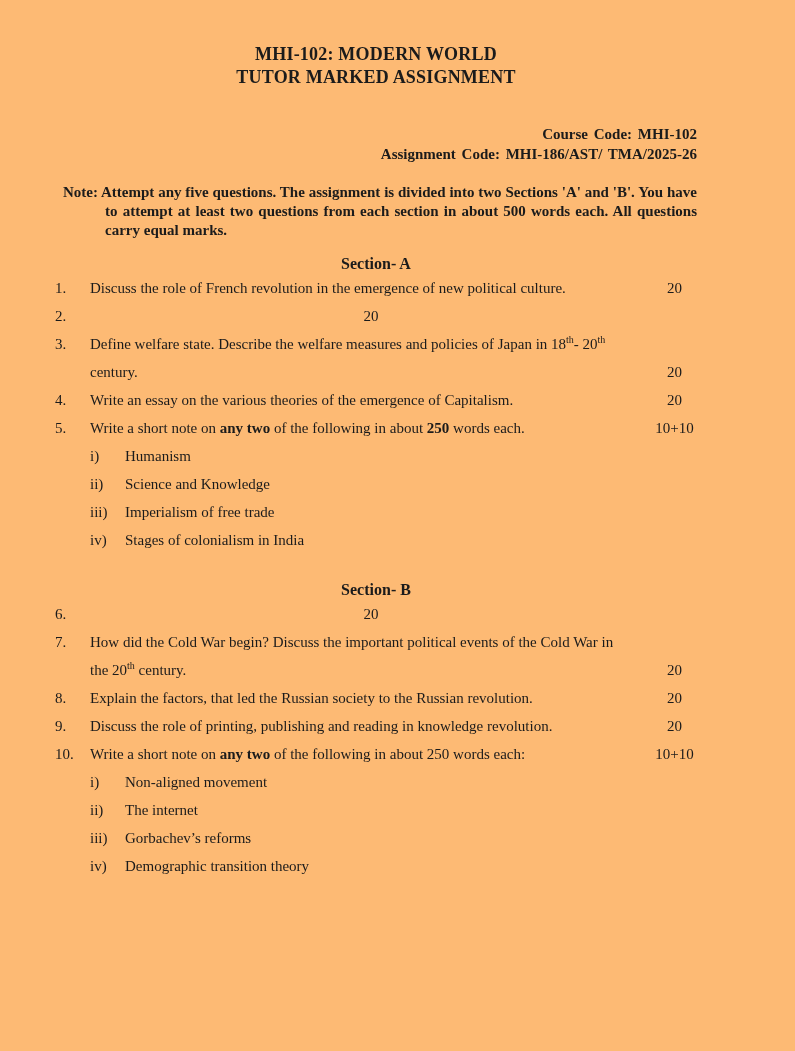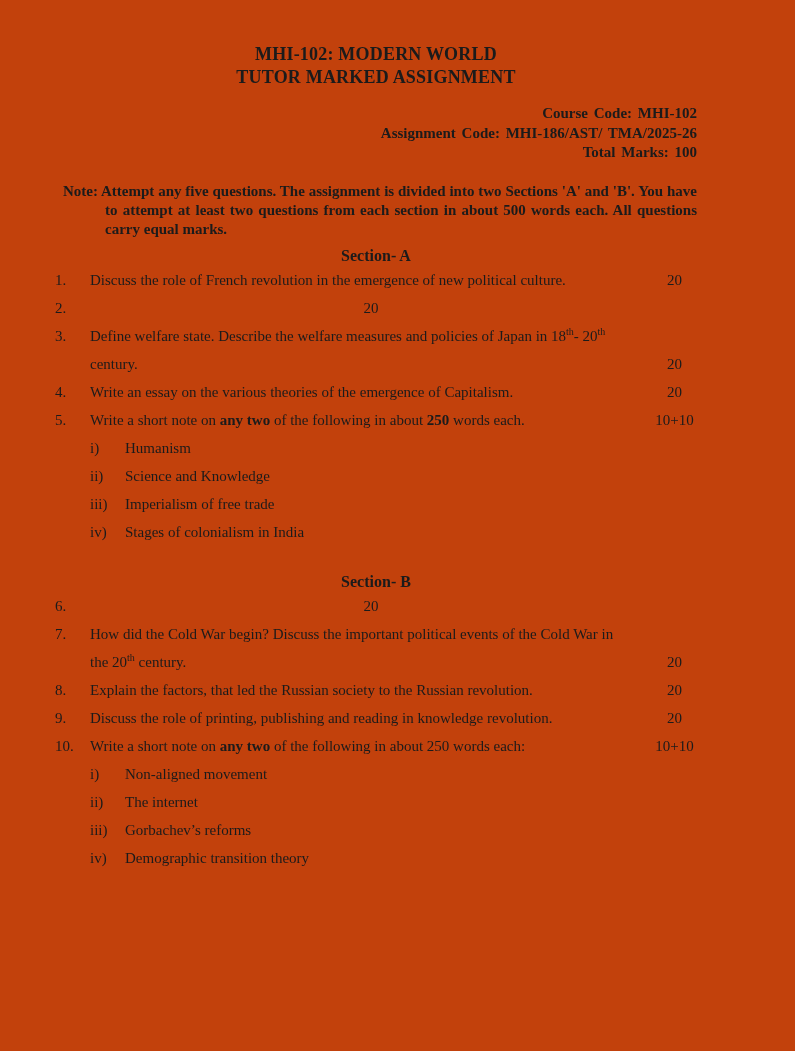--- a/index.html
+++ b/index.html
@@ -5,35 +5,35 @@
   html, body {
     margin: 0;
     padding: 0;
     background: #ffffff;
   }
   .page {
     position: relative;
     width: 795px;
     height: 1051px;
     box-sizing: border-box;
-    background: #c2410c;
+    background: #fdba74;
     padding: 43px 98px 0 55px;
     font-family: "Liberation Serif", "DejaVu Serif", serif;
     color: #1b1b1b;
     overflow: hidden;
   }
   .doc-title {
     text-align: center;
     font-weight: bold;
     font-size: 18px;
     line-height: 23px;
     letter-spacing: 0.2px;
   }
   .meta {
-    margin-top: 15px;
+    margin-top: 36px;
     text-align: right;
     font-weight: bold;
     font-size: 15px;
     line-height: 19.5px;
     word-spacing: 2px;
   }
   .note {
     margin: 19px 4px 0 8px;
     width: 634px;
     box-sizing: border-box;
@@ -42,21 +42,21 @@
     font-weight: bold;
     font-size: 15px;
     line-height: 19px;
     text-align: justify;
   }
   .section-heading {
     text-align: center;
     font-weight: bold;
     font-size: 16px;
     line-height: 20px;
-    margin-top: 7px;
+    margin-top: 14px;
   }
   .section + .section .section-heading {
     margin-top: 26px;
   }
   .qrow {
     display: grid;
     grid-template-columns: 35px 1fr 45px;
     font-size: 15px;
     line-height: 28px;
   }
@@ -87,21 +87,20 @@
 <div class="page">
 
   <div class="doc-title">
     <div>MHI-102: MODERN WORLD</div>
     <div>TUTOR MARKED ASSIGNMENT</div>
   </div>
 
   <div class="meta">
     <div>Course Code: MHI-102</div>
     <div>Assignment Code: MHI-186/AST/ TMA/2025-26</div>
-    <div>Total Marks: 100</div>
   </div>
 
   <p class="note"><span>Note:</span><span> Attempt any five questions. The assignment is divided into two Sections 'A' and 'B'. You have to attempt at least two questions from each section in about 500 words each. All questions carry equal marks.</span></p>
 
   <div id="sections">
       <div class="section">
         <div class="section-heading">Section- A</div>
         <div class="qrow">
           <div class="qnum">1.</div>
           <div class="qtext"><span>Discuss the role of French revolution in the emergence of new political culture.</span></div>

